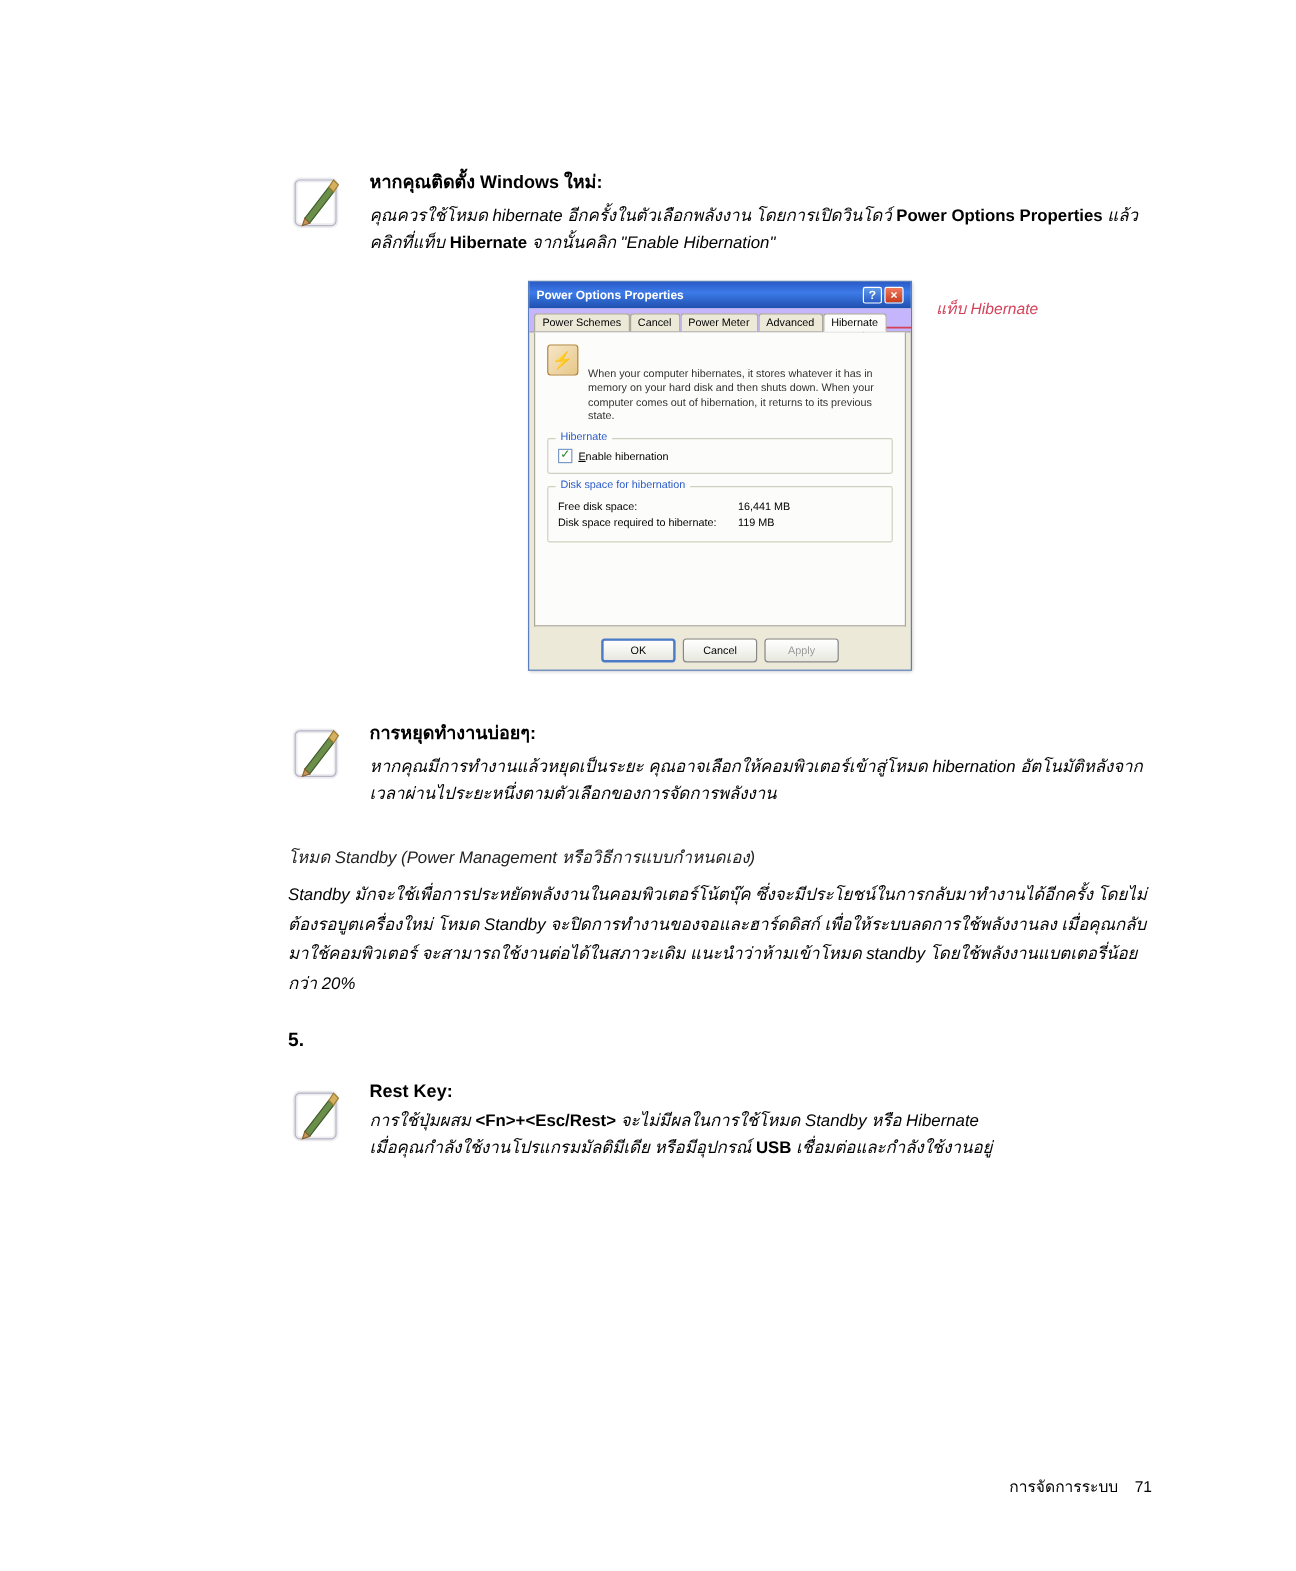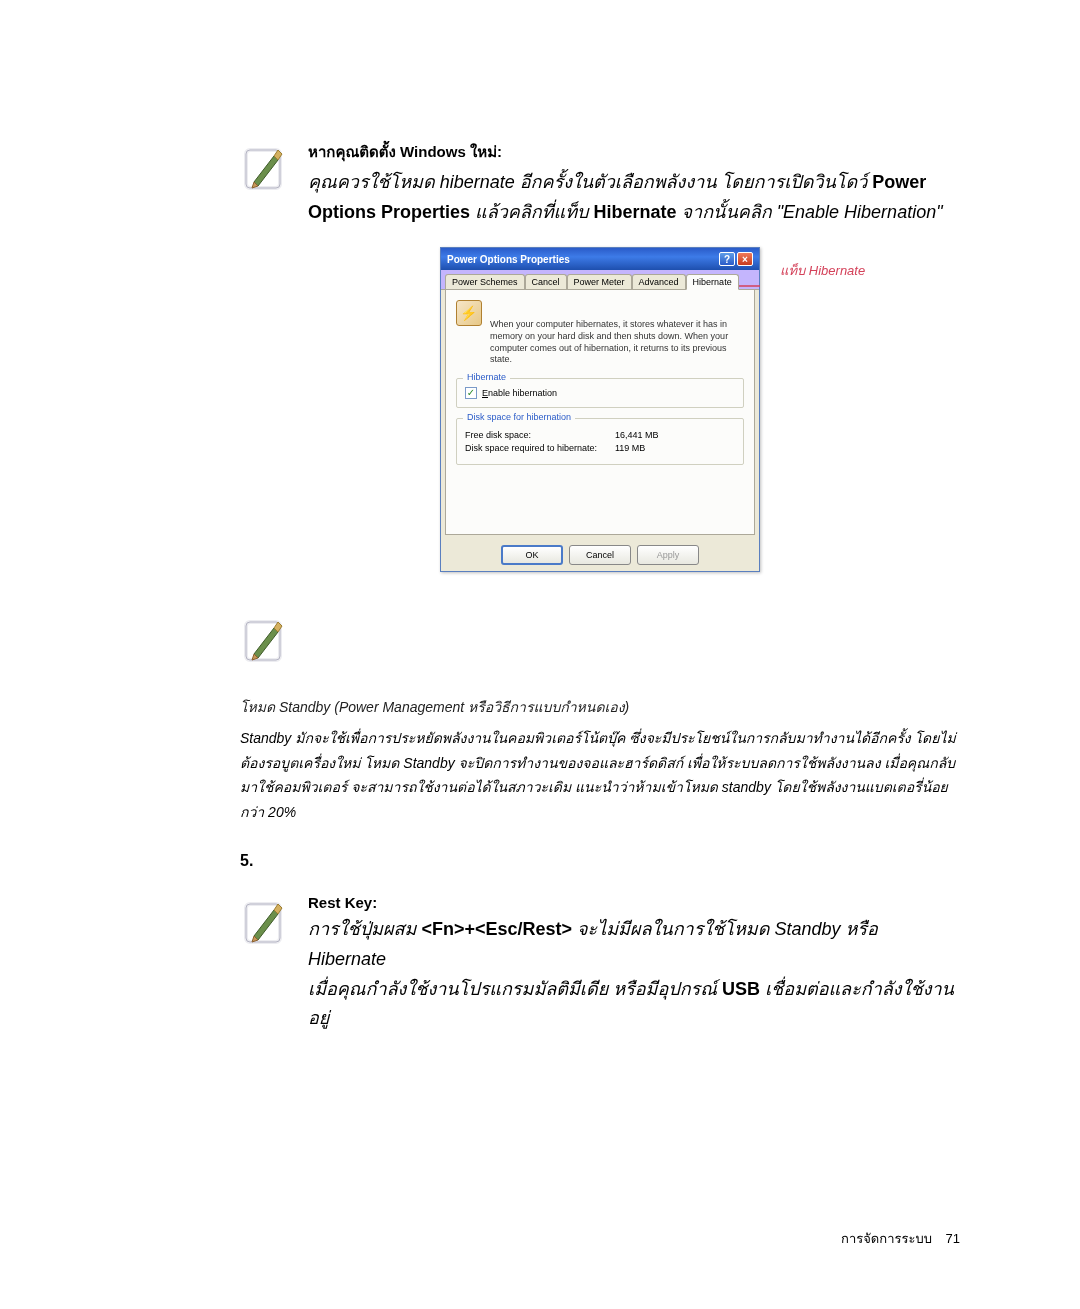--- a/index.html
+++ b/index.html
@@ -26,21 +26,21 @@
     flex-shrink: 0;
     margin-top: 2px;
   }
   .note-text { flex: 1; }
   .note-title {
     font-weight: bold;
     font-size: 15px;
     margin-bottom: 4px;
   }
   .note-body {
-    font-size: 18px;
+    font-size: 14px;
     font-style: italic;
     line-height: 1.65;
   }
   .note-body .upright { font-style: normal; }
   .bold { font-weight: bold; }
   .dialog-wrap {
     display: flex;
     justify-content: center;
     margin: 20px 0 40px 0;
     position: relative;
@@ -282,20 +282,22 @@
 
   <div class="note-block">
     <svg class="pen-icon" viewBox="0 0 48 52">
       <rect x="6" y="8" width="34" height="38" rx="4" fill="#fff" stroke="#aab" stroke-width="1"></rect>
       <rect x="6" y="8" width="34" height="38" rx="4" fill="none" stroke="#c8c8d4" stroke-width="4" opacity="0.35"></rect>
       <path d="M14 40 L34 14 L38 18 L18 44 Z" fill="#6b8f4b" stroke="#3f5c2a"></path>
       <path d="M34 14 L38 18 L42 12 L38 8 Z" fill="#d4b060" stroke="#9c7d30"></path>
       <path d="M14 40 L12 46 L18 44 Z" fill="#c89858" stroke="#8a6030"></path>
     </svg>
     <div class="note-text">
+      <div class="note-title">การหยุดทำงานบ่อยๆ:</div>
+      <div class="note-body">หากคุณมีการทำงานแล้วหยุดเป็นระยะ คุณอาจเลือกให้คอมพิวเตอร์เข้าสู่โหมด hibernation อัตโนมัติหลังจากเวลาผ่านไประยะหนึ่งตามตัวเลือกของการจัดการพลังงาน</div>
     </div>
   </div>
 
   <div class="section-heading">โหมด Standby (Power Management หรือวิธีการแบบกำหนดเอง)</div>
   <div class="body-para">Standby มักจะใช้เพื่อการประหยัดพลังงานในคอมพิวเตอร์โน้ตบุ๊ค ซึ่งจะมีประโยชน์ในการกลับมาทำงานได้อีกครั้ง โดยไม่ต้องรอบูตเครื่องใหม่ โหมด Standby จะปิดการทำงานของจอและฮาร์ดดิสก์ เพื่อให้ระบบลดการใช้พลังงานลง เมื่อคุณกลับมาใช้คอมพิวเตอร์ จะสามารถใช้งานต่อได้ในสภาวะเดิม แนะนำว่าห้ามเข้าโหมด standby โดยใช้พลังงานแบตเตอรี่น้อยกว่า 20%</div>
 
   <div class="numbered">
     <div class="num">5.</div>
   </div>
 

